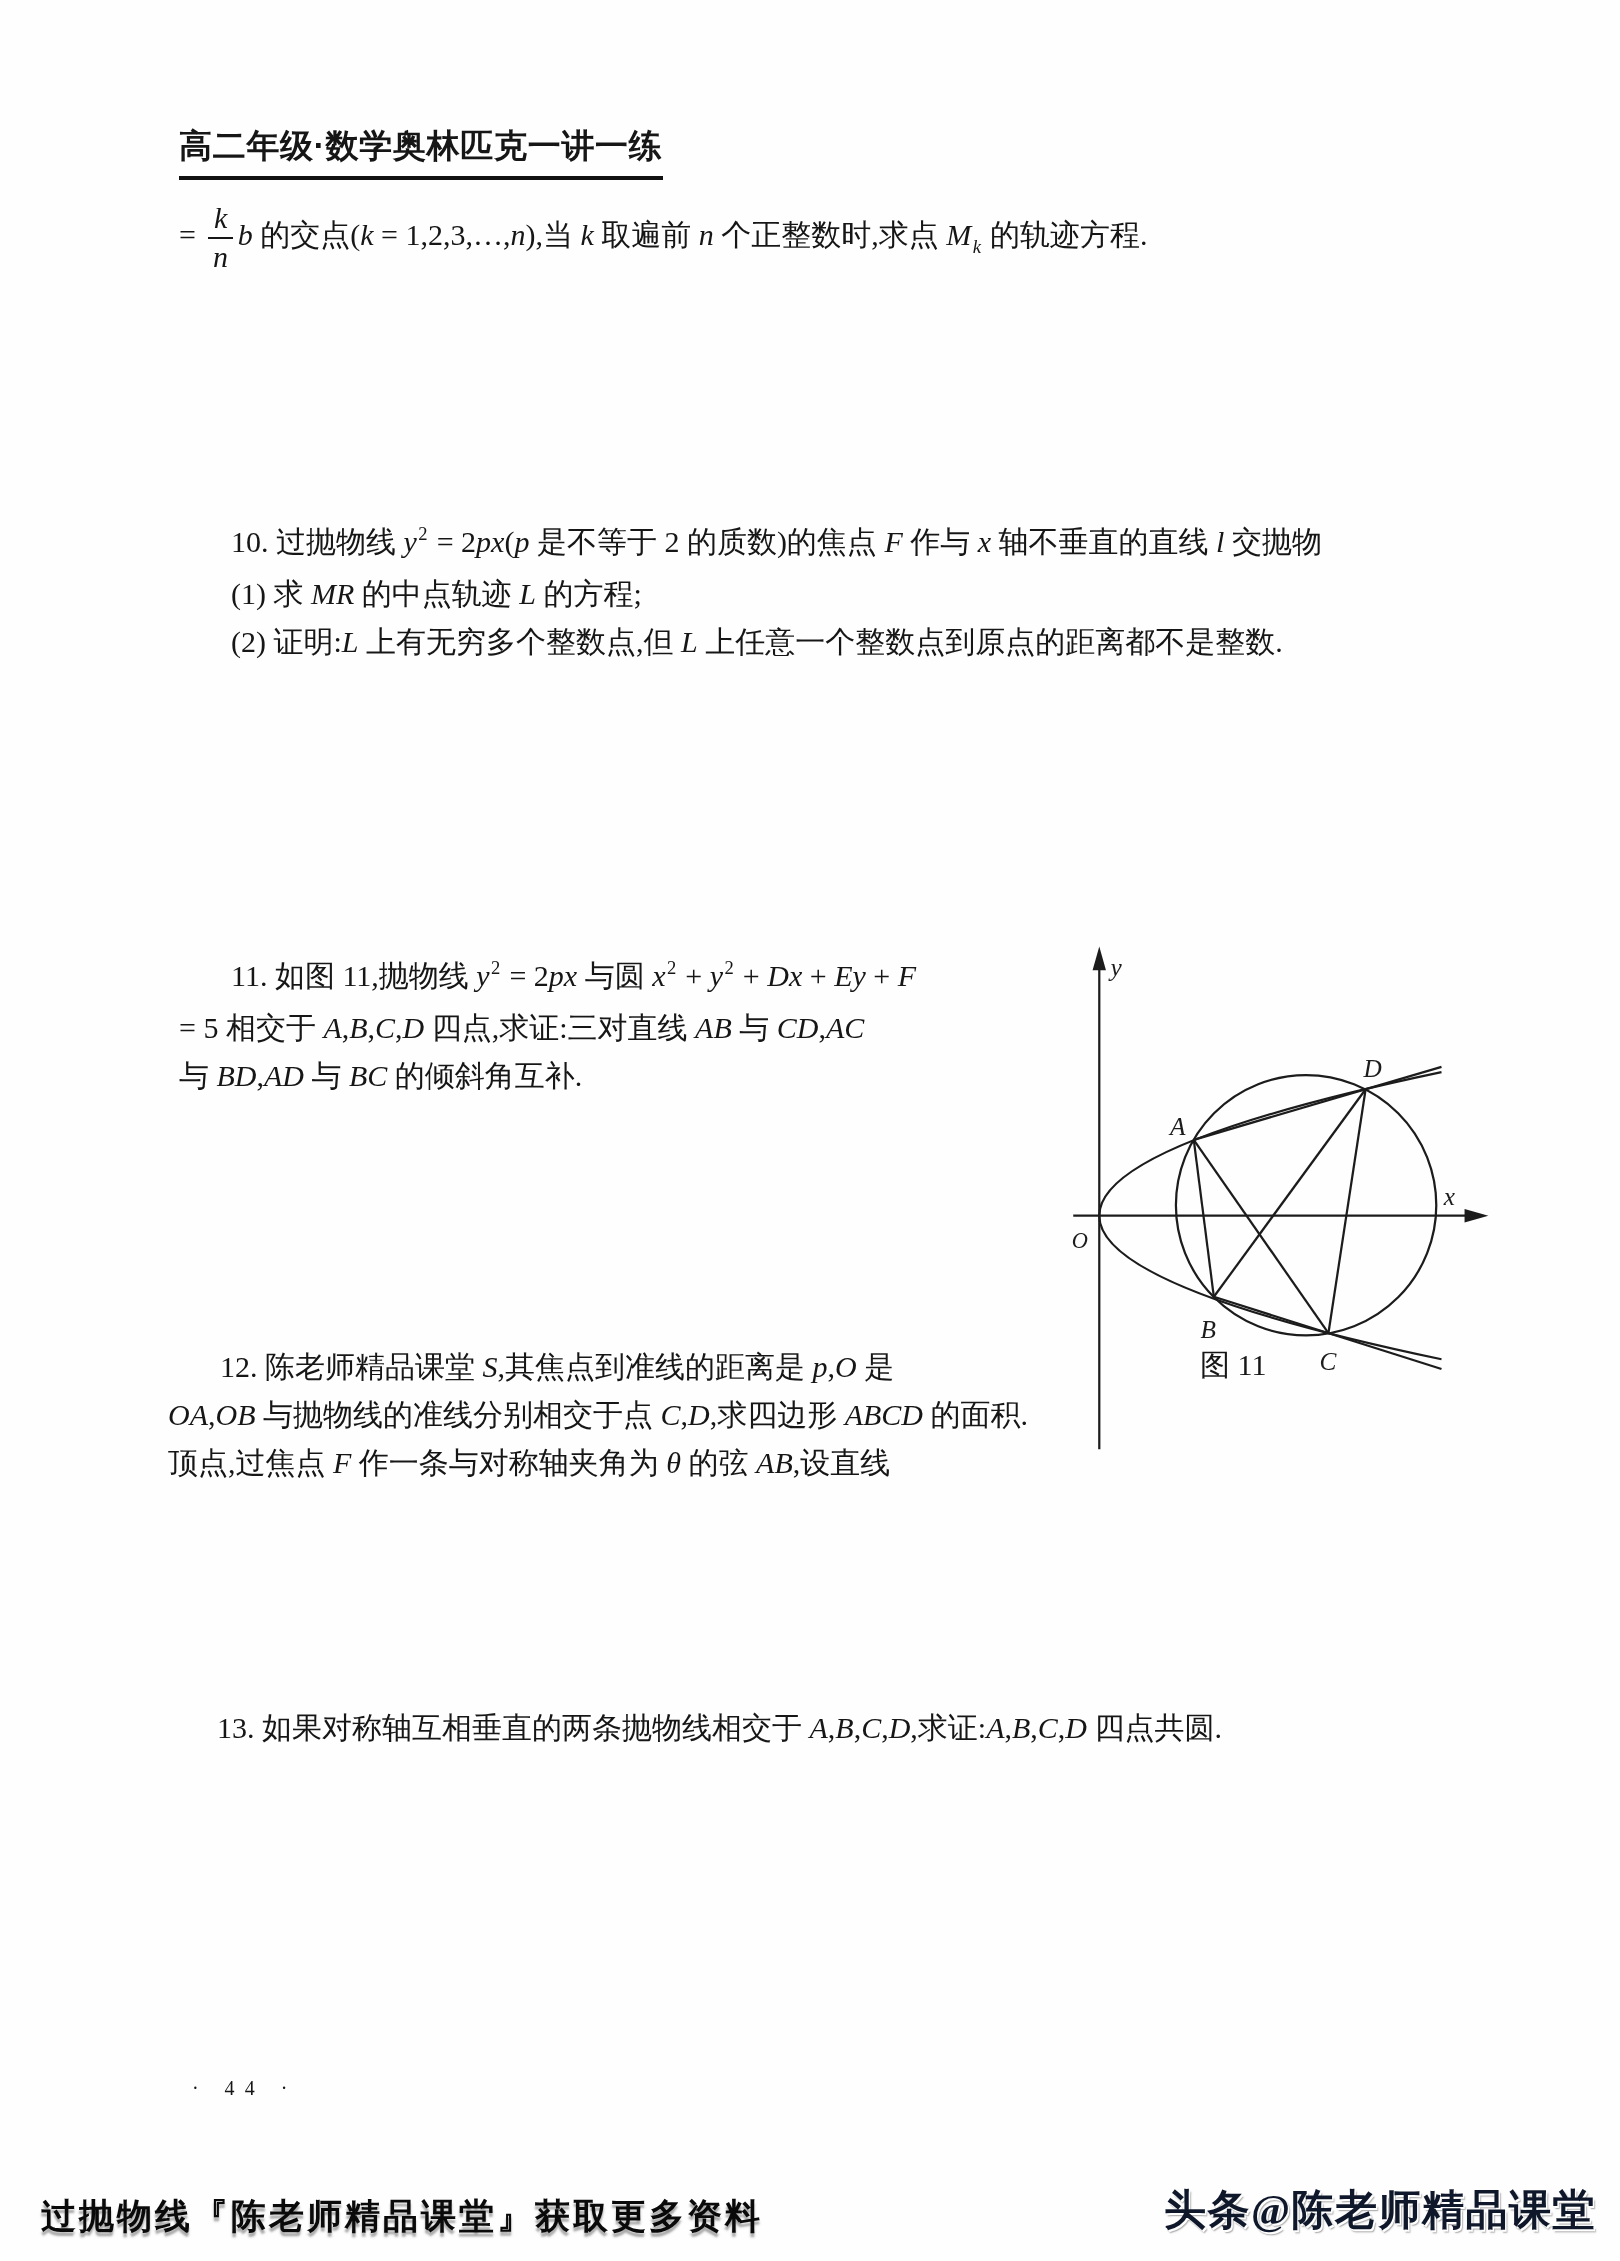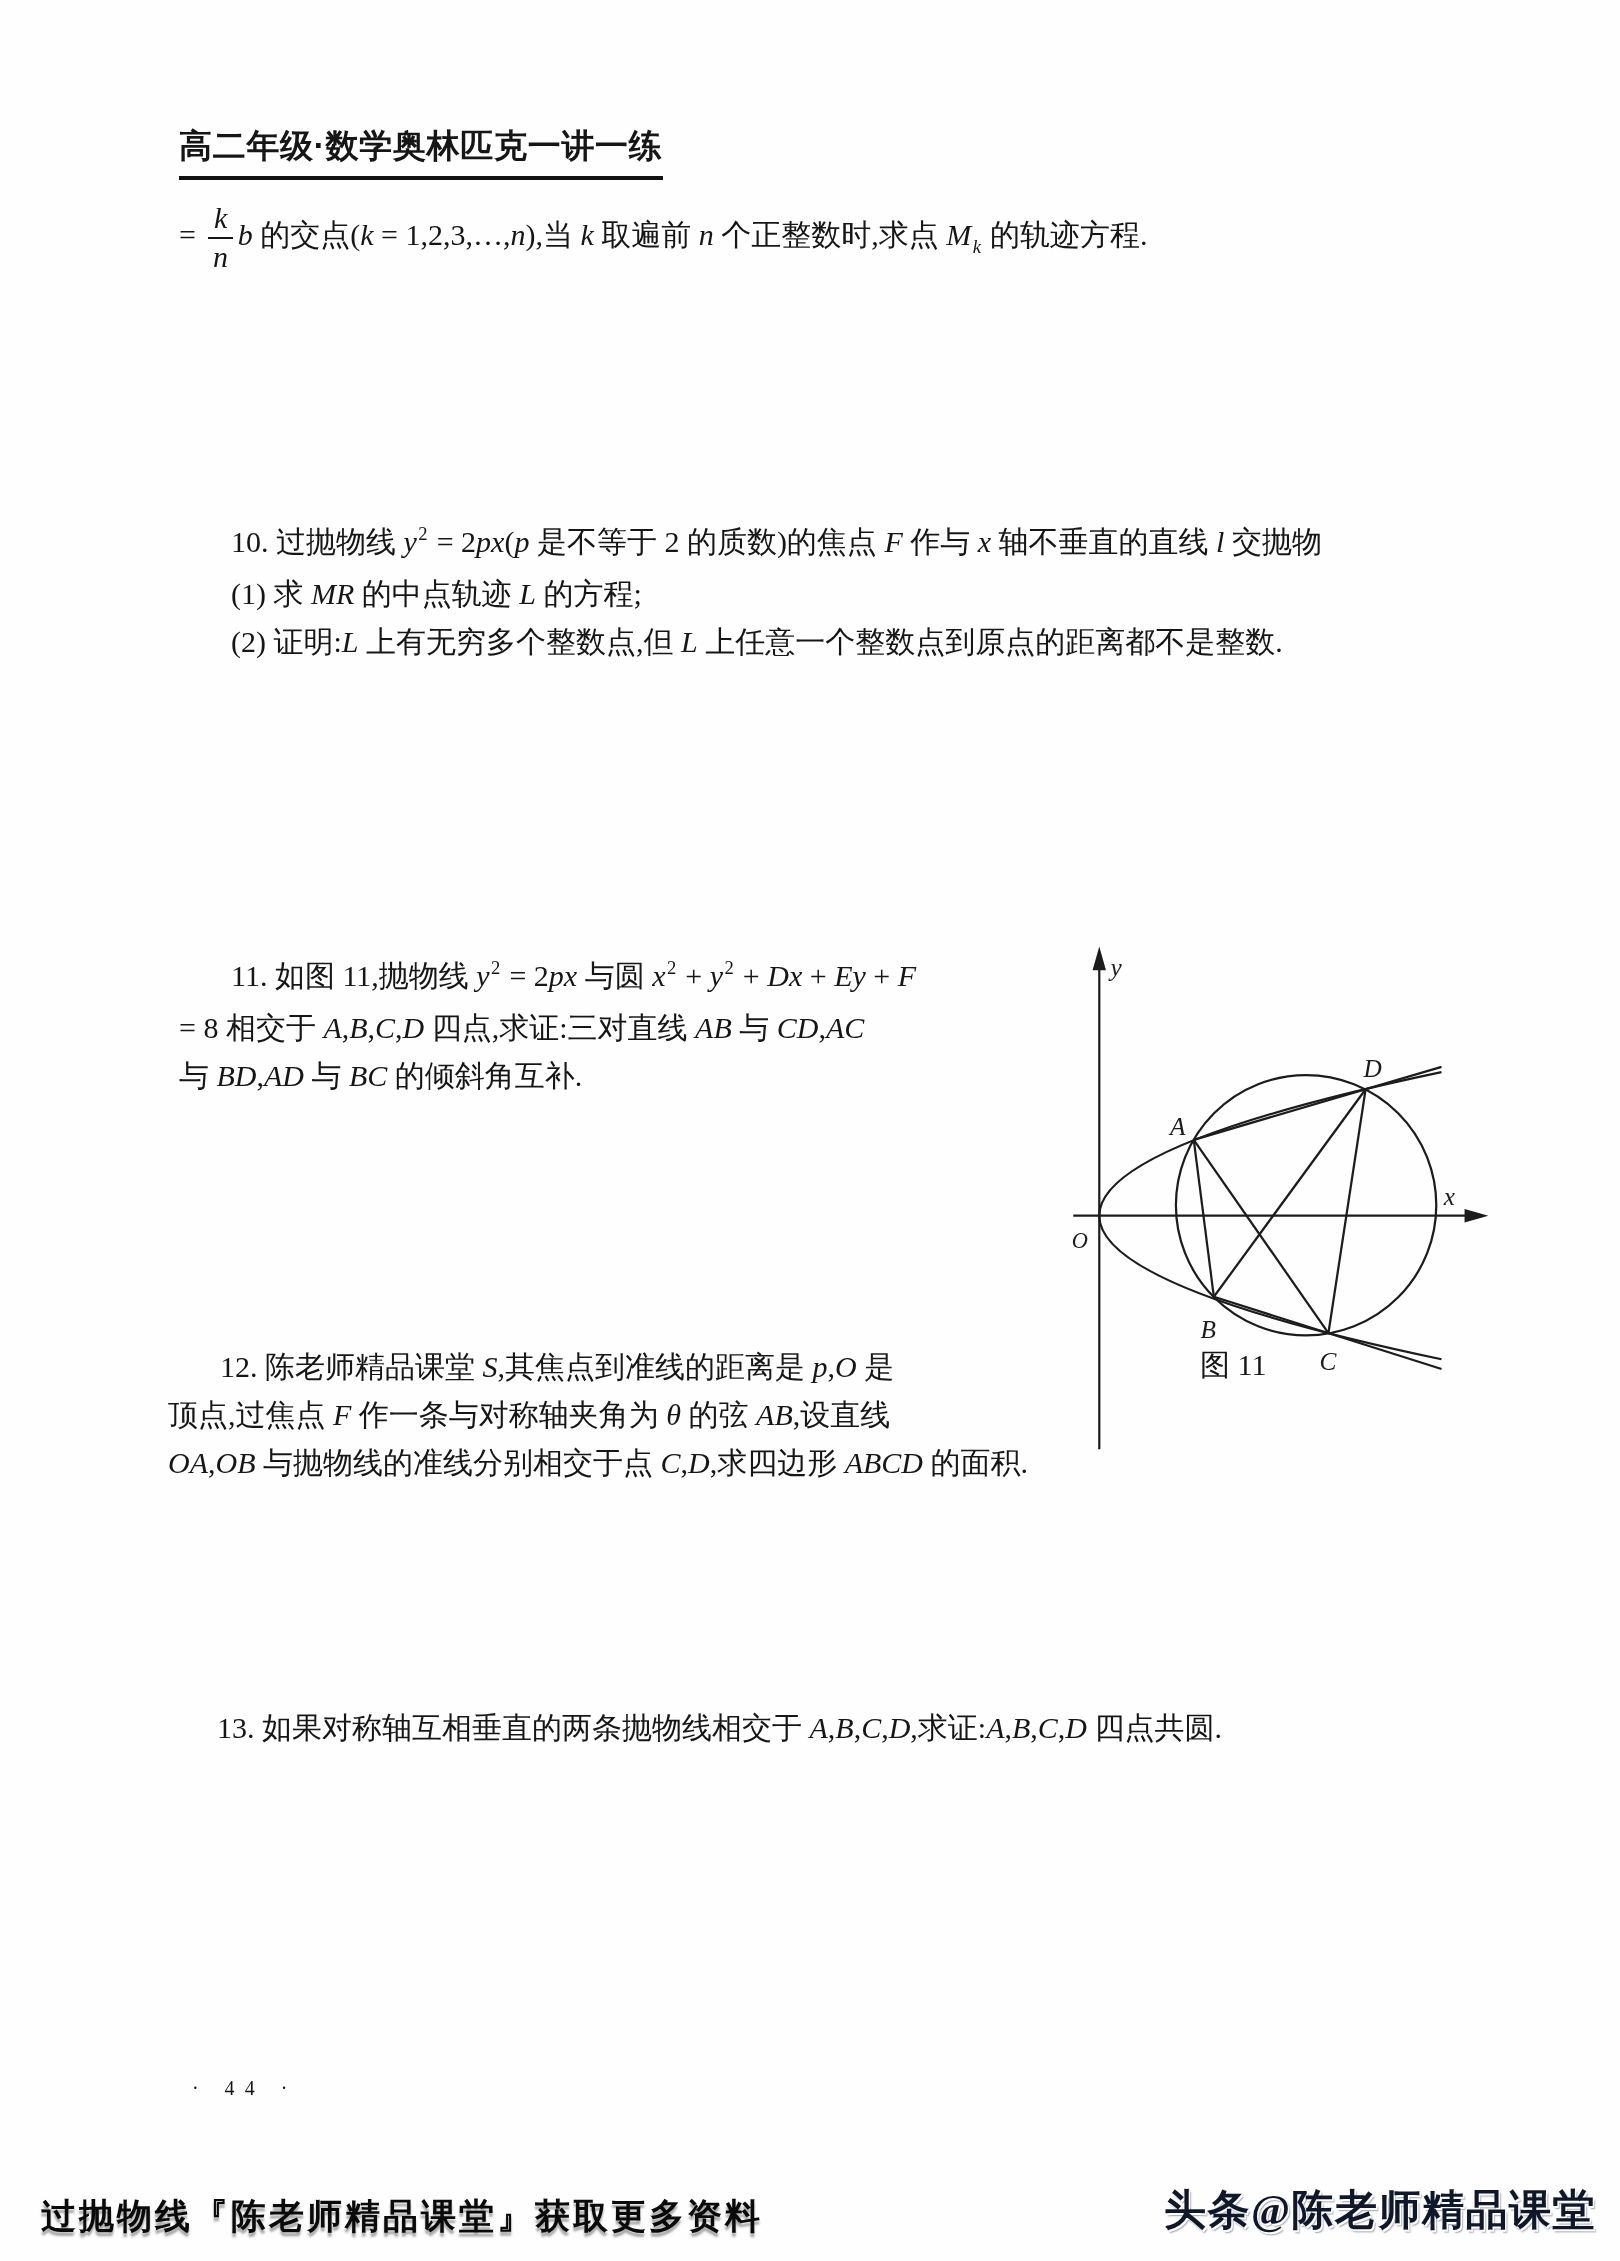--- a/index.html
+++ b/index.html
@@ -53,21 +53,21 @@
     </span><span class="it">b</span><span> 的交点(</span><span class="it">k</span><span> = 1,2,3,…,</span><span class="it">n</span><span>),当 </span><span class="it">k</span><span> 取遍前 </span><span class="it">n</span><span> 个正整数时,求点 </span><span class="it">M</span><span class="it sub">k</span><span> 的轨迹方程.</span></div>
 
 <div class="abs" style="left:179px;top:518px">
   <div class="line indent"><span class="bd">10</span><span>. 过抛物线 </span><span class="it">y</span><span class="sup">2</span><span> = 2</span><span class="it">px</span><span>(</span><span class="it">p</span><span> 是不等于 2 的质数)的焦点 </span><span class="it">F</span><span> 作与 </span><span class="it">x</span><span> 轴不垂直的直线 </span><span class="it">l</span><span> 交抛物</span></div>
   <div class="line indent"><span>(1) 求 </span><span class="it">MR</span><span> 的中点轨迹 </span><span class="it">L</span><span> 的方程;</span></div>
   <div class="line indent"><span>(2) 证明:</span><span class="it">L</span><span> 上有无穷多个整数点,但 </span><span class="it">L</span><span> 上任意一个整数点到原点的距离都不是整数.</span></div>
 </div>
 
 <div class="abs" style="left:179px;top:952px">
   <div class="line indent"><span class="bd">11</span><span>. 如图 11,抛物线 </span><span class="it">y</span><span class="sup">2</span><span> = 2</span><span class="it">px</span><span> 与圆 </span><span class="it">x</span><span class="sup">2</span><span> + </span><span class="it">y</span><span class="sup">2</span><span> + </span><span class="it">Dx</span><span> + </span><span class="it">Ey</span><span> + </span><span class="it">F</span></div>
-  <div class="line"><span>= 8 相交于 </span><span class="it">A</span><span>,</span><span class="it">B</span><span>,</span><span class="it">C</span><span>,</span><span class="it">D</span><span> 四点,求证:三对直线 </span><span class="it">AB</span><span> 与 </span><span class="it">CD</span><span>,</span><span class="it">AC</span></div>
+  <div class="line"><span>= 5 相交于 </span><span class="it">A</span><span>,</span><span class="it">B</span><span>,</span><span class="it">C</span><span>,</span><span class="it">D</span><span> 四点,求证:三对直线 </span><span class="it">AB</span><span> 与 </span><span class="it">CD</span><span>,</span><span class="it">AC</span></div>
   <div class="line"><span>与 </span><span class="it">BD</span><span>,</span><span class="it">AD</span><span> 与 </span><span class="it">BC</span><span> 的倾斜角互补.</span></div>
 </div>
 
 <svg class="abs" style="left:1042px;top:927px" width="491" height="532" viewBox="0 0 660 715">
 
   <line class="stroke" x1="77" y1="52" x2="77" y2="702"></line>
   <polygon class="fillb" points="77,26 68,58 86,58"></polygon>
   <line class="stroke" x1="42" y1="388" x2="578" y2="388"></line>
   <polygon class="fillb" points="600,388 568,379 568,397"></polygon>
 
@@ -88,22 +88,22 @@
   <text x="373" y="596">C</text>
   <text x="40" y="432" style="font-size:30px">O</text>
   <text x="540" y="374">x</text>
   <text x="92" y="66">y</text>
 </svg>
 
 <div class="abs caption" style="left:1200px;top:1345px">图 11</div>
 
 <div class="abs" style="left:168px;top:1343px">
   <div class="line indent"><span class="bd">12</span><span>. 陈老师精品课堂 </span><span class="it">S</span><span>,其焦点到准线的距离是 </span><span class="it">p</span><span>,</span><span class="it">O</span><span> 是</span></div>
+  <div class="line"><span class="it">OA</span><span>,</span><span class="it">OB</span><span> 与抛物线的准线分别相交于点 </span><span class="it">C</span><span>,</span><span class="it">D</span><span>,求四边形 </span><span class="it">ABCD</span><span> 的面积.</span></div>
   <div class="line"><span>顶点,过焦点 </span><span class="it">F</span><span> 作一条与对称轴夹角为 </span><span class="it">θ</span><span> 的弦 </span><span class="it">AB</span><span>,设直线</span></div>
-  <div class="line"><span class="it">OA</span><span>,</span><span class="it">OB</span><span> 与抛物线的准线分别相交于点 </span><span class="it">C</span><span>,</span><span class="it">D</span><span>,求四边形 </span><span class="it">ABCD</span><span> 的面积.</span></div>
 </div>
 
 <div class="abs" style="left:165px;top:1704px">
   <div class="line indent"><span class="bd">13</span><span>. 如果对称轴互相垂直的两条抛物线相交于 </span><span class="it">A</span><span>,</span><span class="it">B</span><span>,</span><span class="it">C</span><span>,</span><span class="it">D</span><span>,求证:</span><span class="it">A</span><span>,</span><span class="it">B</span><span>,</span><span class="it">C</span><span>,</span><span class="it">D</span><span> 四点共圆.</span></div>
 </div>
 
 <div class="abs pagenum" style="left:192px;top:2077px">· 44 ·</div>
 
 <div class="abs footer-left" style="left:41px;top:2193px">过抛物线『陈老师精品课堂』获取更多资料</div>
 

